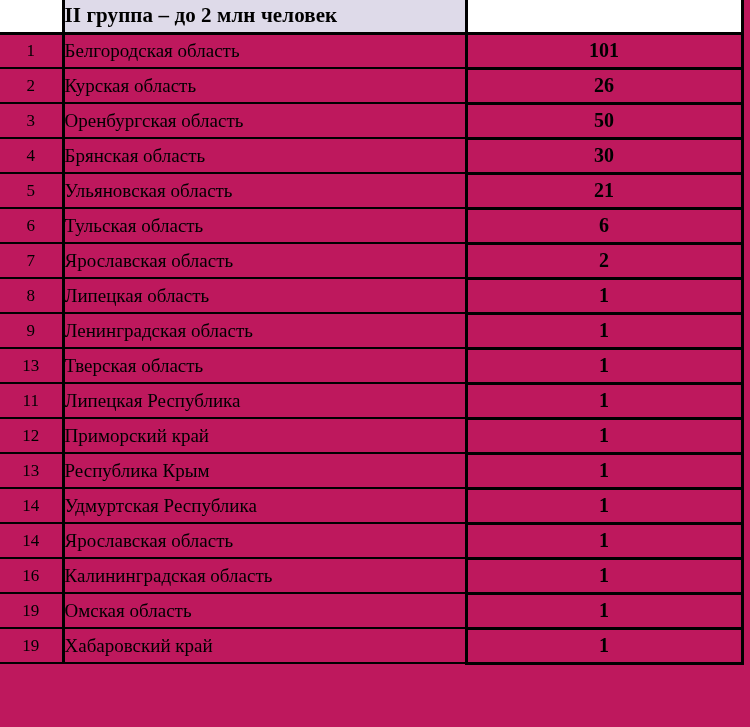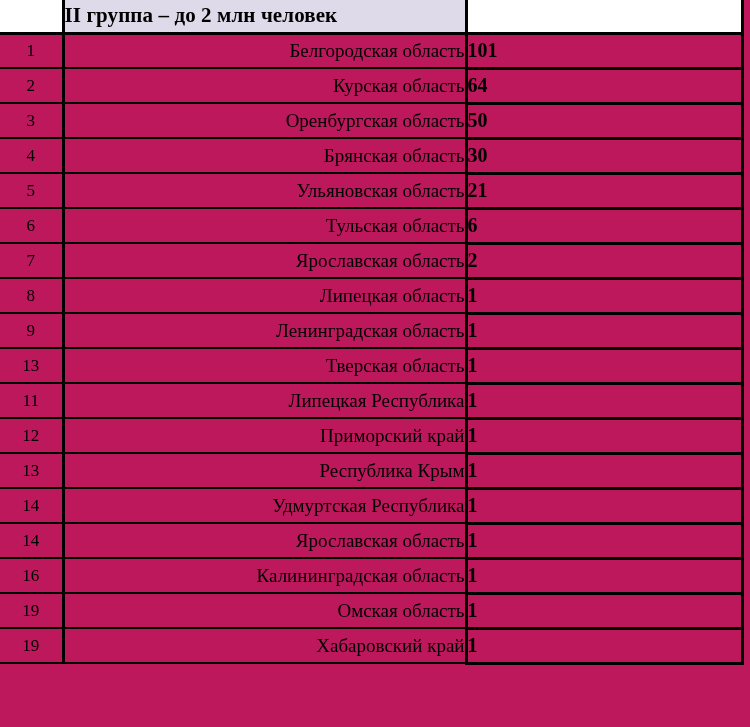--- a/index.html
+++ b/index.html
@@ -68,30 +68,30 @@
   
   td.cell-num {
     text-align: center;
     font-size: 17px;
     border-right: 3px solid #000000;
     border-bottom: 2px solid #000000;
     padding-right: 10px;
     padding-bottom: 1px;
   }
   td.cell-name {
-    text-align: right;
+    text-align: left;
     font-size: 19px;
     padding-left: 9px;
     border-right: 3px solid #000000;
     border-bottom: 2px solid #000000;
     white-space: nowrap;
     overflow: hidden;
   }
   td.cell-value {
-    text-align: left;
+    text-align: center;
     font-size: 20px;
     font-weight: bold;
     border-right: 3px solid #000000;
     border-bottom: 3px solid #000000;
   }
 
   tr.data-row:last-child td.cell-num,
   tr.data-row:last-child td.cell-name {
     border-bottom: 2px solid #000000;
   }
@@ -116,21 +116,21 @@
         <td class="header-value"></td>
       </tr>
     <tr class="data-row">
           <td class="cell-num">1</td>
           <td class="cell-name">Белгородская область</td>
           <td class="cell-value">101</td>
         </tr>
         <tr class="data-row">
           <td class="cell-num">2</td>
           <td class="cell-name">Курская область</td>
-          <td class="cell-value">64</td>
+          <td class="cell-value">26</td>
         </tr>
         <tr class="data-row">
           <td class="cell-num">3</td>
           <td class="cell-name">Оренбургская область</td>
           <td class="cell-value">50</td>
         </tr>
         <tr class="data-row">
           <td class="cell-num">4</td>
           <td class="cell-name">Брянская область</td>
           <td class="cell-value">30</td>

